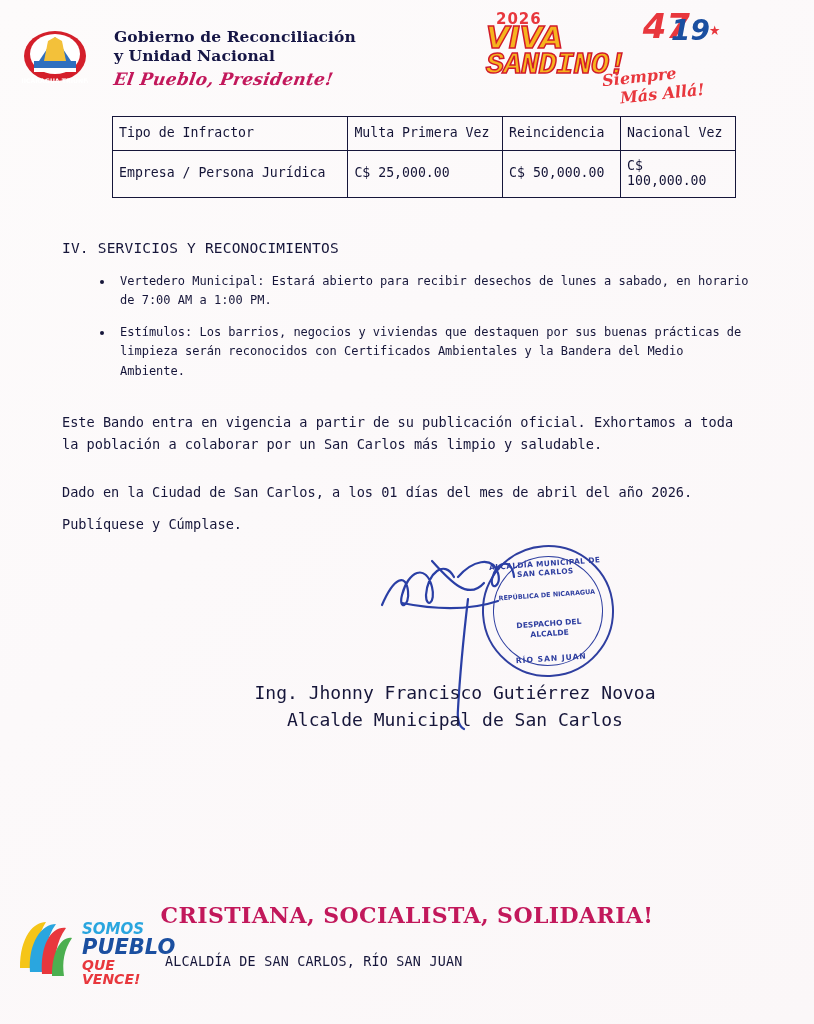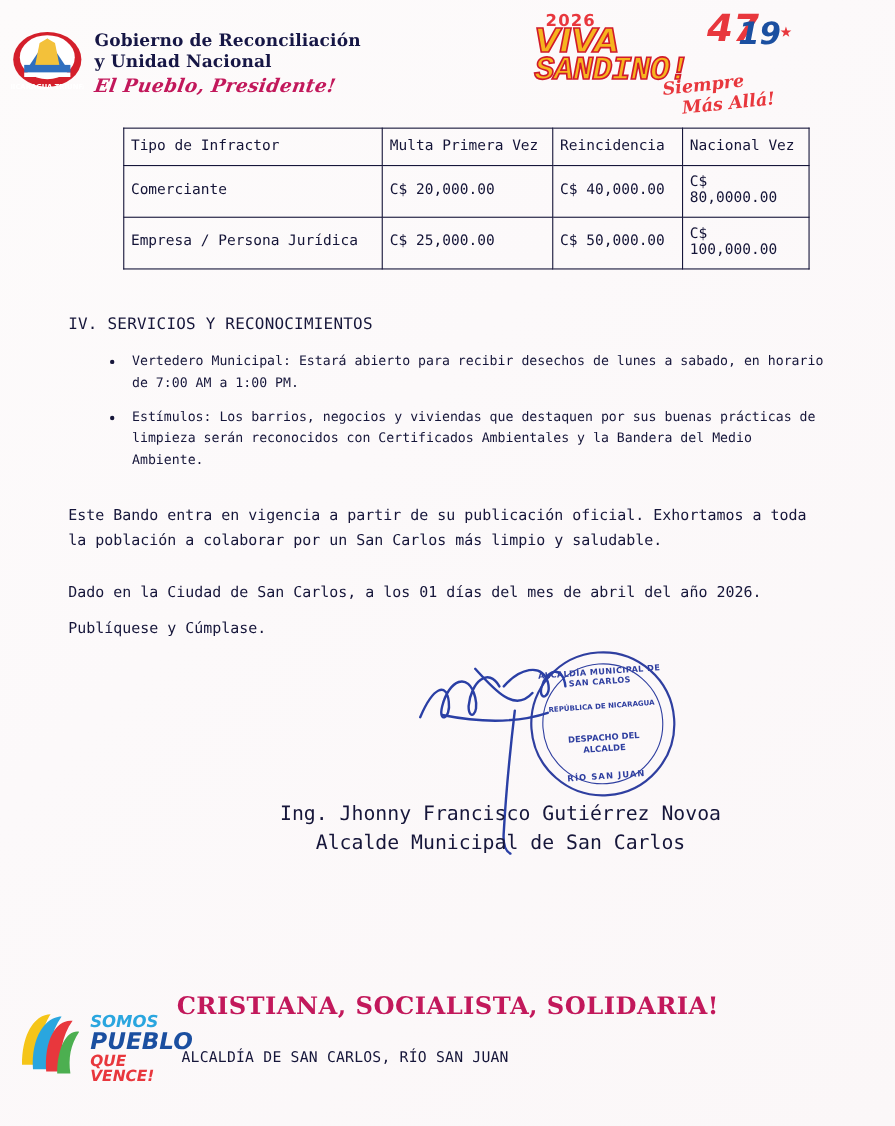--- a/index.html
+++ b/index.html
@@ -21,24 +21,24 @@
   }
 
   
   .header {
     position: relative;
     height: 112px;
     padding: 14px 24px 0 24px;
   }
   .gov-block {
     position: absolute;
-    left: 10px; top: 26px;
+    left: 22px; top: 26px;
     display: flex;
-    align-items: flex-start;
-    gap: 10px;
+    align-items: center;
+    gap: 26px;
   }
   .gov-seal {
     width: 66px; height: 60px;
     position: relative;
     flex: none;
   }
   .gov-text {
     padding-top: 2px;
   }
   .gov-line1, .gov-line2 {
@@ -337,26 +337,20 @@
       <thead>
         <tr>
           <th>Tipo de Infractor</th>
           <th>Multa Primera Vez</th>
           <th>Reincidencia</th>
           <th>Nacional Vez</th>
         </tr>
       </thead>
       <tbody>
         <tr>
-          <td>Comerciante</td>
-          <td>C$ 20,000.00</td>
-          <td>C$ 40,000.00</td>
-          <td>C$ 80,0000.00</td>
-        </tr>
-        <tr>
           <td>Empresa / Persona Jurídica</td>
           <td>C$ 25,000.00</td>
           <td>C$ 50,000.00</td>
           <td>C$ 100,000.00</td>
         </tr>
       </tbody>
     </table>
   </div>
 
   <div class="section-title">IV. SERVICIOS Y RECONOCIMIENTOS</div>

